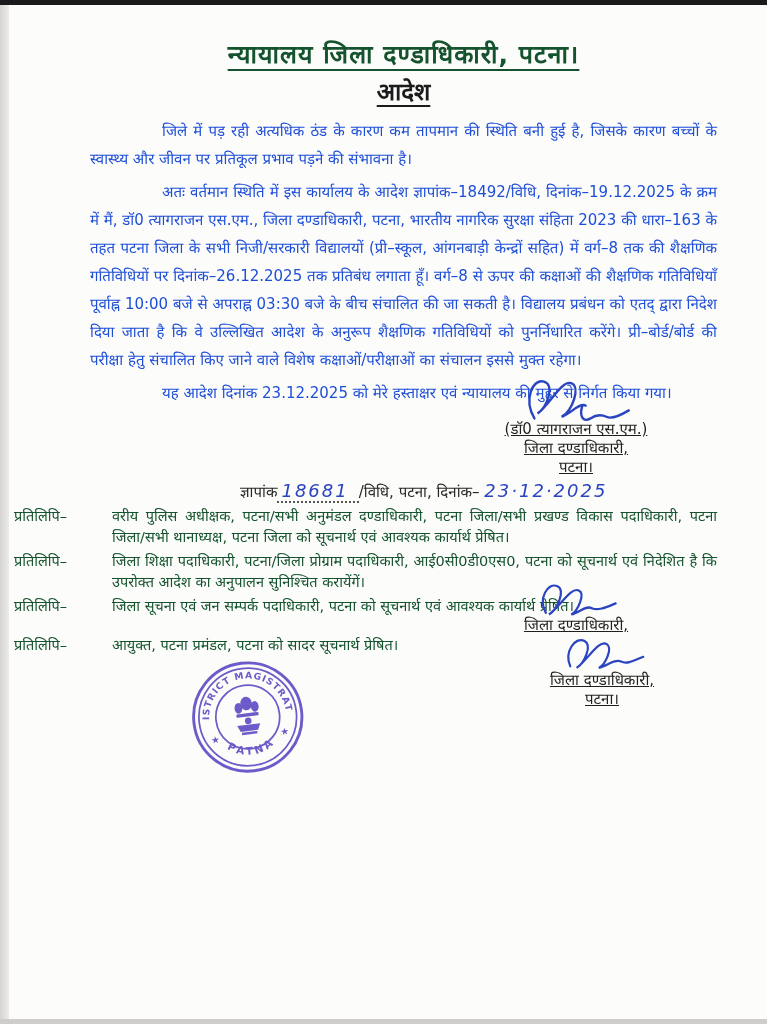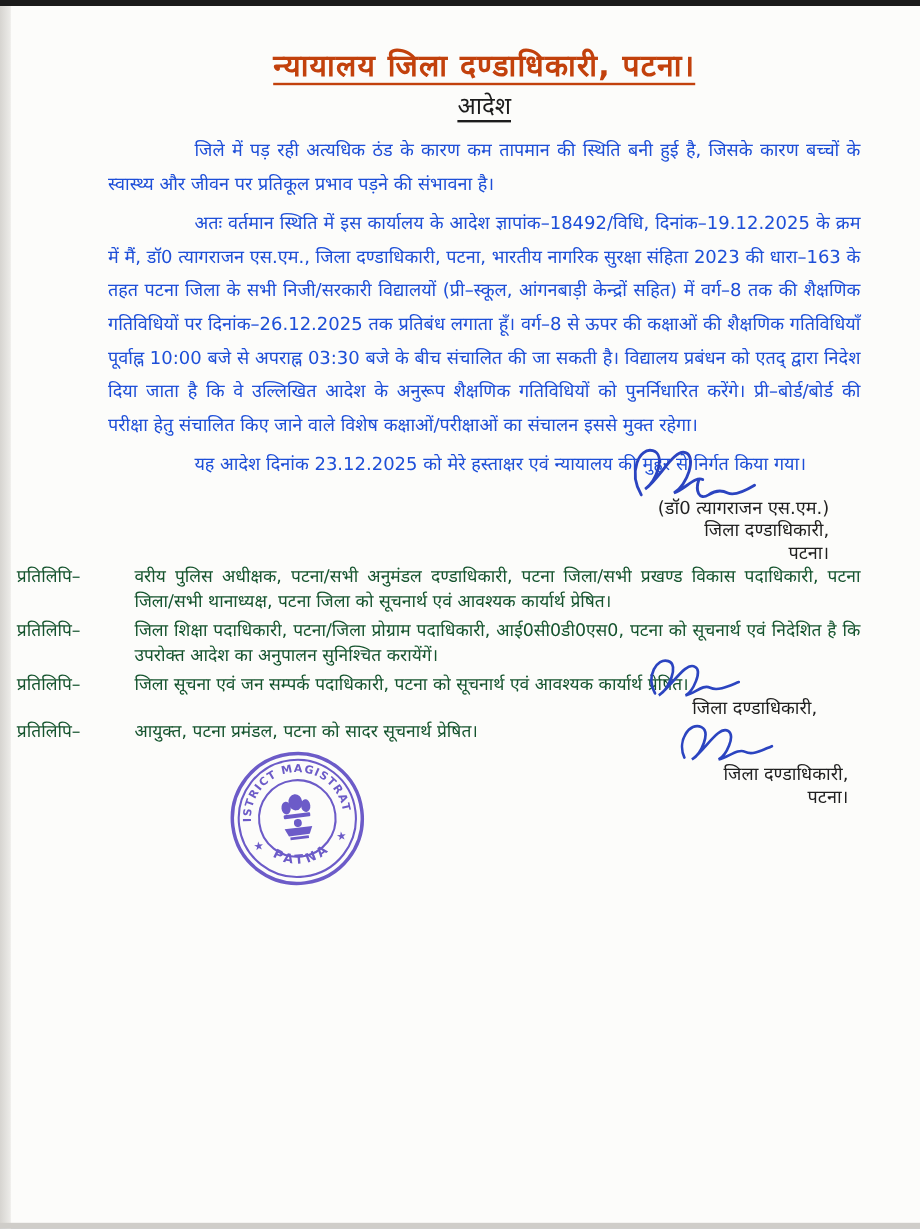--- a/index.html
+++ b/index.html
@@ -11,32 +11,32 @@
   .edge-top   { position:absolute; top:0; left:0; right:0; height:5px; background:#1b1b1b; z-index:6; }
   .edge-left  { position:absolute; top:5px; left:0; bottom:0; width:9px;
                 background:linear-gradient(90deg,#d6d4d0,#edece9); z-index:5; }
   .edge-bottom{ position:absolute; left:0; right:0; bottom:0; height:5px; background:#cfcdc9; z-index:6; }
 
   .content { position:absolute; left:90px; right:50px; top:36px; }
 
   .doc-title {
     margin:0 0 4px; text-align:center; font-size:25px; font-weight:bold;
     text-decoration:underline; text-underline-offset:6px; text-decoration-thickness:2px;
-    letter-spacing:1px; color:#c2410c;
+    letter-spacing:1px; color:#14532d;
   }
   .doc-subtitle {
-    margin:0 0 10px; text-align:center; font-size:20px; font-weight:normal;
+    margin:0 0 10px; text-align:center; font-size:24px; font-weight:bold;
     text-decoration:underline; text-underline-offset:5px; text-decoration-thickness:2px;
     color:#1c1c1c;
   }
   p.body {
     margin:0 0 5px; font-size:15px; line-height:28px;
     text-align:justify; text-indent:72px; color:#1d4ed8;
   }
-  .sig-block { position:relative; z-index:3; text-align:right; font-size:15px; line-height:19px; color:#1f1f1f; }
+  .sig-block { position:relative; z-index:3; text-align:center; font-size:15px; line-height:19px; color:#1f1f1f;text-decoration:underline; }
   .sig-block .sig-svg { display:block; margin:0 auto -8px; }
   .sig1 { width:230px; margin:-40px 26px 0 auto; }
   .sig2 { width:210px; margin:-42px 36px 0 auto; }
   .sig3 { width:210px; margin:-26px 10px 0 0; }
   .sig-name { font-weight:500; }
 
   .memo-line { font-size:15px; line-height:24px; margin:2px 0 2px 150px; color:#262626; white-space:nowrap; }
   .memo-line.second { margin-left:132px; }
   .hand { font-style:italic; font-size:18px; letter-spacing:2px; font-weight:500; }
   .memo-num { border-bottom:2px dotted #555; padding:0 10px 0 4px; }
@@ -69,20 +69,24 @@
     <div class="sig-block sig1">
       <svg class="sig-svg" width="160" height="56" viewBox="0 0 160 70" fill="none" stroke="#2b44c0" stroke-width="3" stroke-linecap="round">
         <path d="M28,58 C14,34 26,8 40,12 C54,16 44,44 32,52 C48,40 62,10 74,14 C86,18 76,48 62,56 C74,52 84,38 92,42"></path>
         <path d="M88,42 C84,54 88,64 98,58 C104,54 110,52 118,56 C124,59 136,54 146,48"></path>
       </svg>
       <div class="sig-name">(डॉ0 त्यागराजन एस.एम.)</div>
       <div>जिला दण्डाधिकारी,</div>
       <div>पटना।</div>
     </div>
 
+    <div class="memo-line">
+      <span>ज्ञापांक</span><span class="hand memo-num" style="color:#2b44c0">18681</span><span>/विधि, पटना, दिनांक–</span>
+      <span class="hand" style="color:#2b44c0">23·12·2025</span>
+    </div>
 
     <div class="copy-row">
       <div class="copy-label">प्रतिलिपि–</div>
       <div class="copy-text">वरीय पुलिस अधीक्षक, पटना/सभी अनुमंडल दण्डाधिकारी, पटना जिला/सभी प्रखण्ड विकास पदाधिकारी, पटना जिला/सभी थानाध्यक्ष, पटना जिला को सूचनार्थ एवं आवश्यक कार्यार्थ प्रेषित।</div>
     </div>
     <div class="copy-row">
       <div class="copy-label">प्रतिलिपि–</div>
       <div class="copy-text">जिला शिक्षा पदाधिकारी, पटना/जिला प्रोग्राम पदाधिकारी, आई0सी0डी0एस0, पटना को सूचनार्थ एवं निदेशित है कि उपरोक्त आदेश का अनुपालन सुनिश्चित करायेंगें।</div>
     </div>
     <div class="copy-row">

